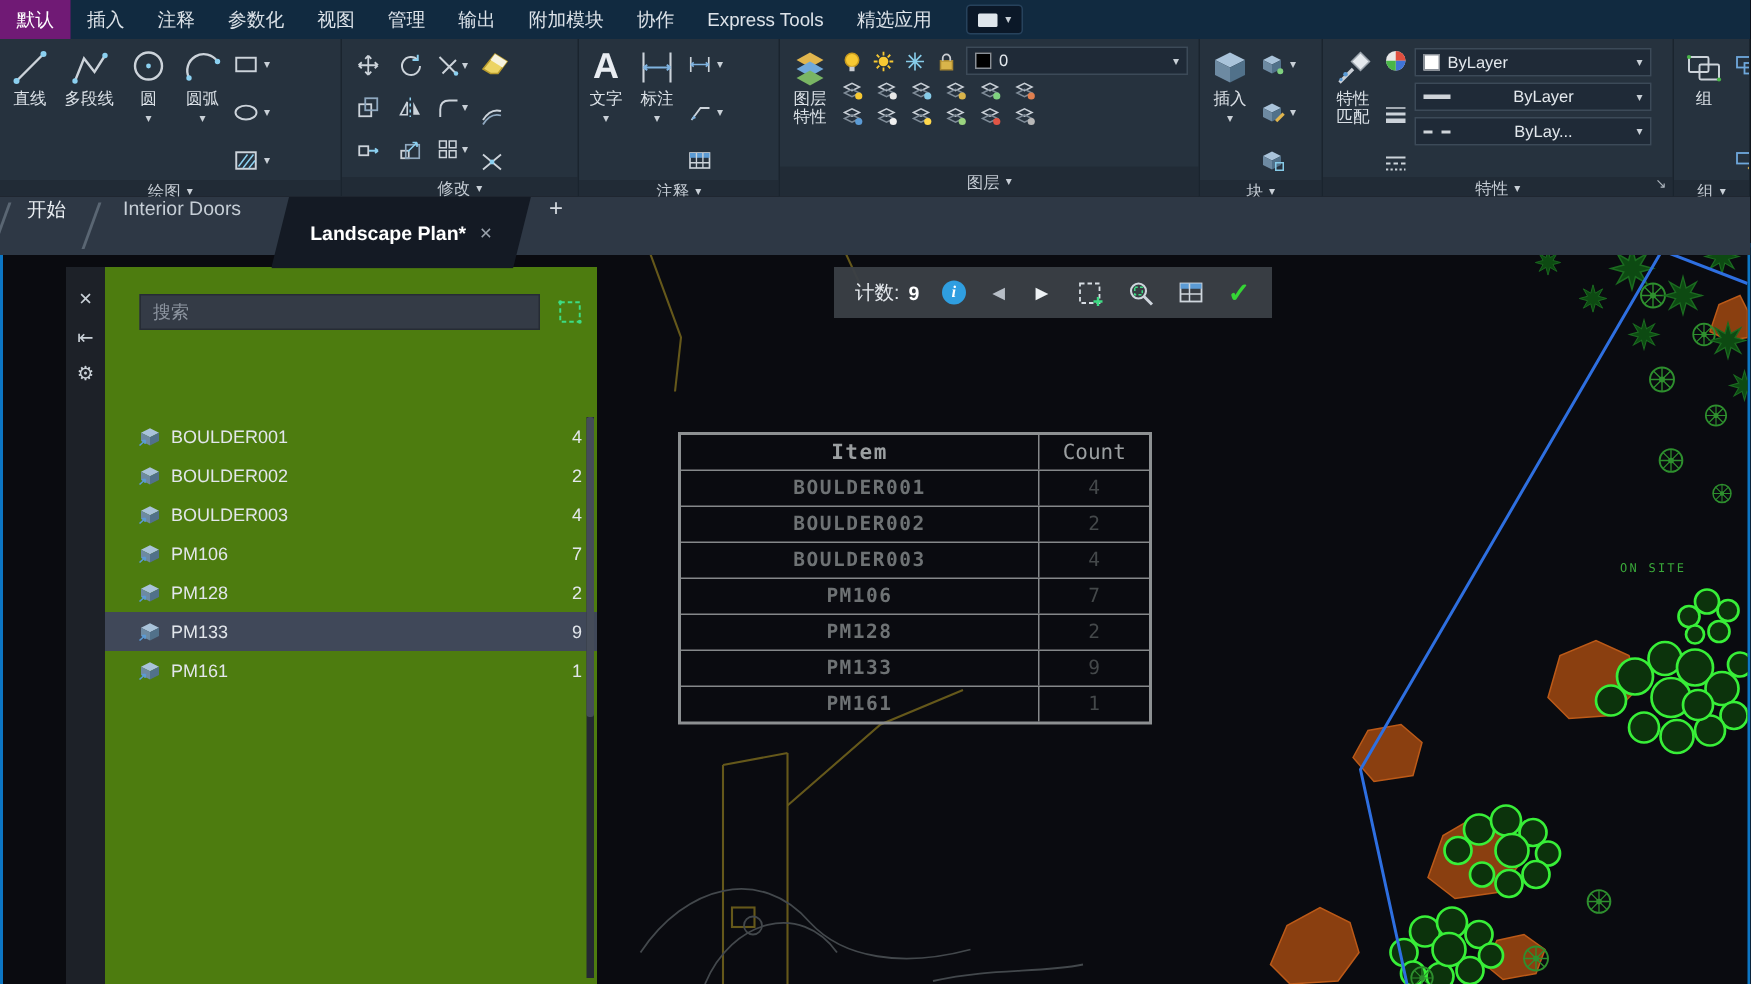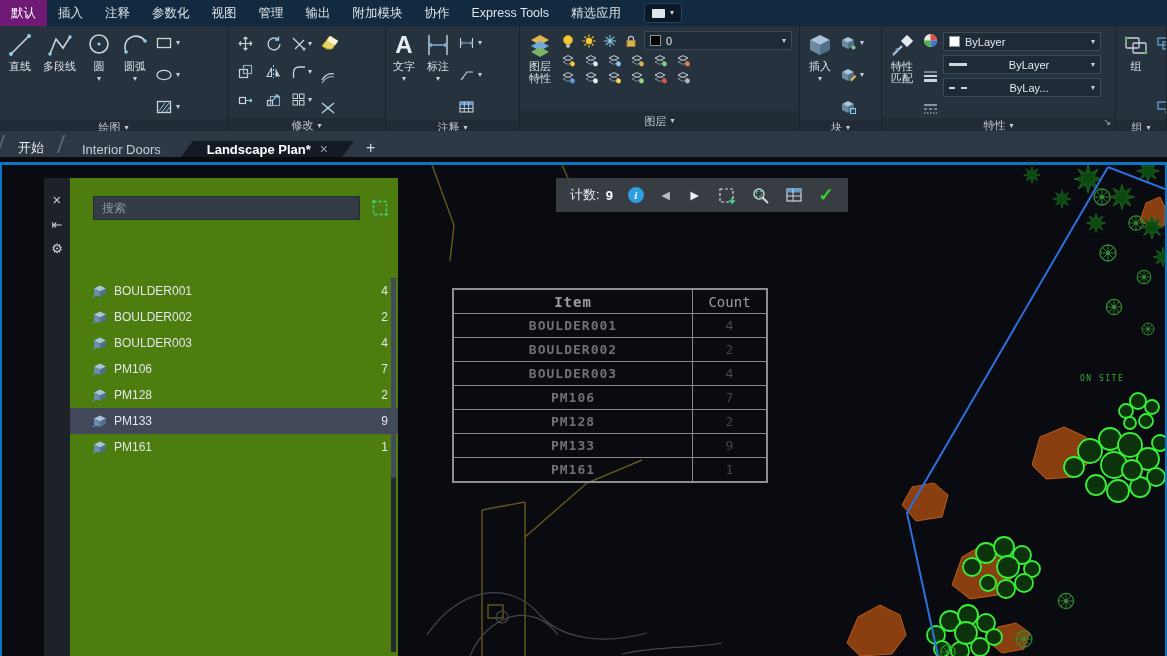--- a/index.html
+++ b/index.html
@@ -44,27 +44,27 @@
   .sw-black{background:#000}.sw-white{background:#fff}
   .ddcol{display:flex;flex-direction:column;gap:4px;padding-top:2px}
   .ddcol .dd{width:158px}
   .lsample{width:18px;height:3px;background:#cfd4d9;display:inline-block}
   .lsample.dash{height:0;background:none;border-top:2px dashed #cfd4d9}
   .ml-auto{margin-left:auto}
   .launcher{position:absolute;right:4px;bottom:4px;font-size:9px;color:#aeb6be}
   .twoline{line-height:1.1}
 
   
-  .filebar{position:absolute;top:131px;left:0;right:0;height:26px;background:#2e3845;
-           display:flex;align-items:flex-end;z-index:8}
+  .filebar{position:absolute;top:131px;left:0;right:0;height:39px;background:#2e3845;
+           display:flex;align-items:flex-start;z-index:8}
   .fsep{width:2px;background:#5a6673;transform:skewX(-20deg);margin:4px 0;align-self:stretch}
   .fstart{display:flex;align-items:center;padding:0 16px;font-size:13px;color:#e8ecf0}
   .ftab{display:flex;align-items:center;gap:9px;padding:0 20px;font-size:13px;color:#c6ced6}
   .ftab.active{background:#141a24;color:#fff;font-weight:bold;
-     clip-path:polygon(12px 0,100% 0,calc(100% - 12px) 100%,0 100%);padding:0 26px}
+     clip-path:polygon(12px 0,100% 0,calc(100% - 12px) 100%,0 100%);padding:16px 26px}
   .ftab .x{font-weight:normal;color:#9aa2ac;font-size:14px}
   .addtab{display:flex;align-items:center;padding:0 12px;font-size:16px;color:#d5dae0}
 
   
   .canvas{position:absolute;top:162px;left:0;right:0;bottom:0;background:#0a0b10;
           border:solid #0c76c4;border-width:3px 2px 0 2px;box-sizing:border-box;overflow:hidden}
   .drawing{position:absolute;left:0;top:0;z-index:1}
 
   
   .cadtable{position:absolute;left:450px;top:123px;width:312px;border:2px solid #8d9092;z-index:2;

